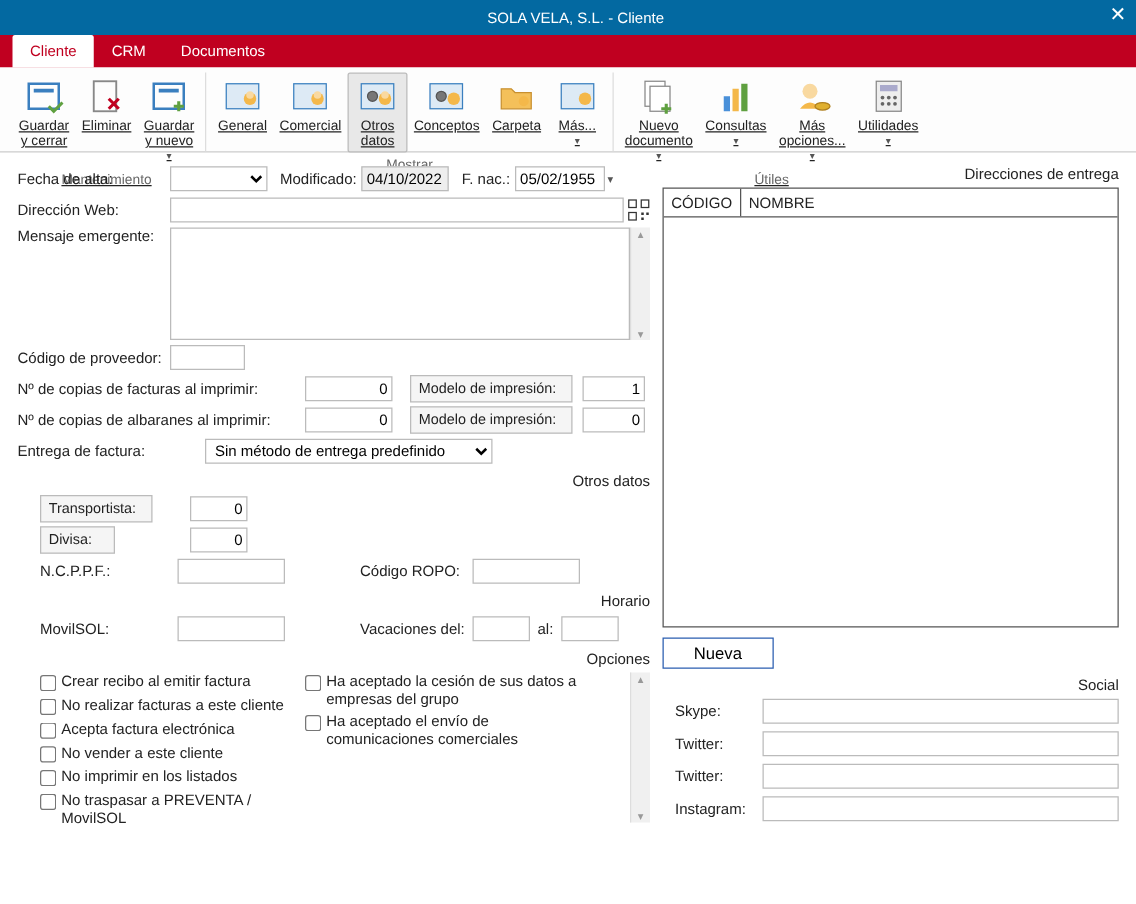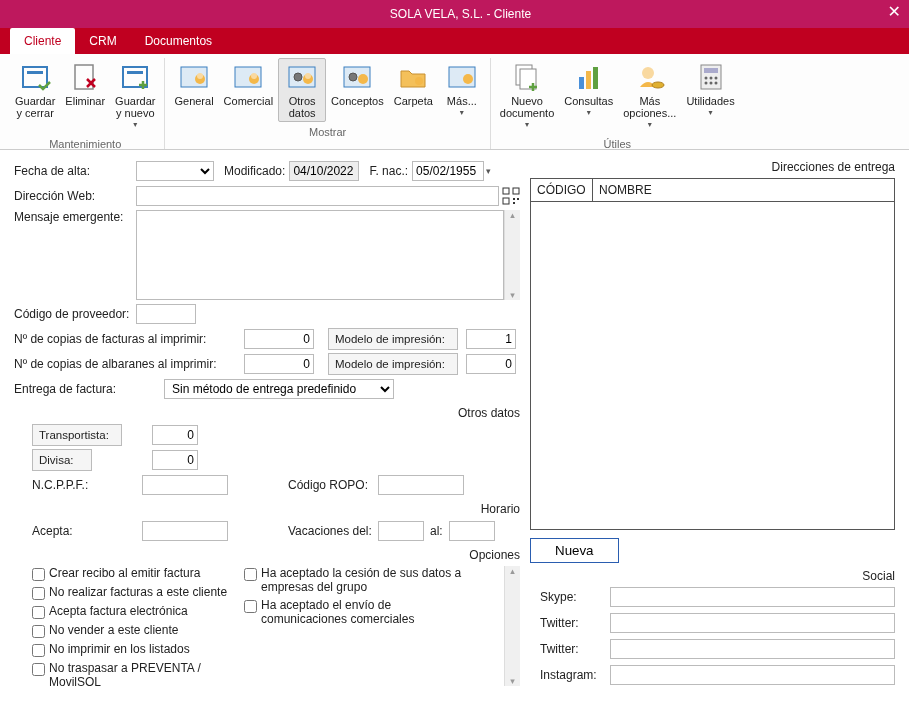--- a/index.html
+++ b/index.html
@@ -1,22 +1,22 @@
 <!DOCTYPE html>
 <html><head>
 <meta charset="utf-8">
 <style>
   * { box-sizing: border-box; }
   body { margin:0; font-family: "Segoe UI", Arial, sans-serif; font-size:12px; color:#222; background:#fff; width:909px; }
-  .titlebar { background:#be185d; height:28px; display:flex; align-items:center; justify-content:center; color:#fff; position:relative;padding-left:12px; }
+  .titlebar { background:#0369a1; height:28px; display:flex; align-items:center; justify-content:center; color:#fff; position:relative;padding-left:12px; }
   .titlebar .close { position:absolute; right:8px; top:2px; font-size:16px; cursor:pointer; }
   .tabbar { background:#c00020; height:26px; display:flex; align-items:flex-start; padding-left:10px; }
   .tab { padding:6px 14px 6px 14px; color:#fff; cursor:pointer; font-size:12px; }
   .tab.active { background:#fff; color:#c00020; border-radius:2px 2px 0 0; }
-  .ribbon { display:flex; border-bottom:1px solid #ccc; padding:4px 6px 0 6px; height:96px; background:#fdfdfd; }
+  .ribbon { display:flex; border-bottom:1px solid #ccc; padding:4px 6px 0 6px; height:68px; background:#fdfdfd;text-decoration:underline; }
   .ribbon-group { display:flex; flex-direction:column; align-items:center; border-right:1px solid #ddd; padding:0 4px; }
   .ribbon-group:last-child { border-right:none; }
   .ribbon-row { display:flex; }
   .ribbon-btn { display:flex; flex-direction:column; align-items:center; justify-content:flex-start; padding:2px 4px; cursor:pointer; border:1px solid transparent; border-radius:2px; min-width:48px; }
   .ribbon-btn.active { background:#e8e8e8; border-color:#bbb; }
   .ribbon-icon { width:32px; height:32px; display:flex; align-items:center; justify-content:center; margin-bottom:2px; }
   .ribbon-btn .lbl { font-size:11px; text-align:center; line-height:12px; }
   .ribbon-btn .lbl .caret { font-size:8px; color:#555; display:block; }
   .group-label { font-size:11px; color:#666; padding:4px 0 2px 0; text-align:center; width:100%; }
   .body { display:flex; padding:10px 14px 10px 14px; gap:10px; }
@@ -288,21 +288,21 @@
     </div>
     <div class="row" style="padding-left:18px">
       <label style="width:110px">N.C.P.P.F.:</label>
       <input type="text" style="width: 86px;" value="">
       <label style="margin-left:60px;width:90px">Código ROPO:</label>
       <input type="text" style="width: 86px;" value="">
     </div>
 
     <div class="sect">Horario</div>
     <div class="row" style="padding-left:18px">
-      <label style="width:110px">Acepta:</label>
+      <label style="width:110px">MovilSOL:</label>
       <input type="text" style="width: 86px;" value="">
       <label style="margin-left:60px;width:90px">Vacaciones del:</label>
       <input type="text" style="width: 46px;" value="">
       <label style="margin:0 6px">al:</label>
       <input type="text" style="width: 46px;" value="">
     </div>
 
     <div class="sect">Opciones</div>
     <div style="display:flex">
       <div style="width:230px;padding-left:18px">

